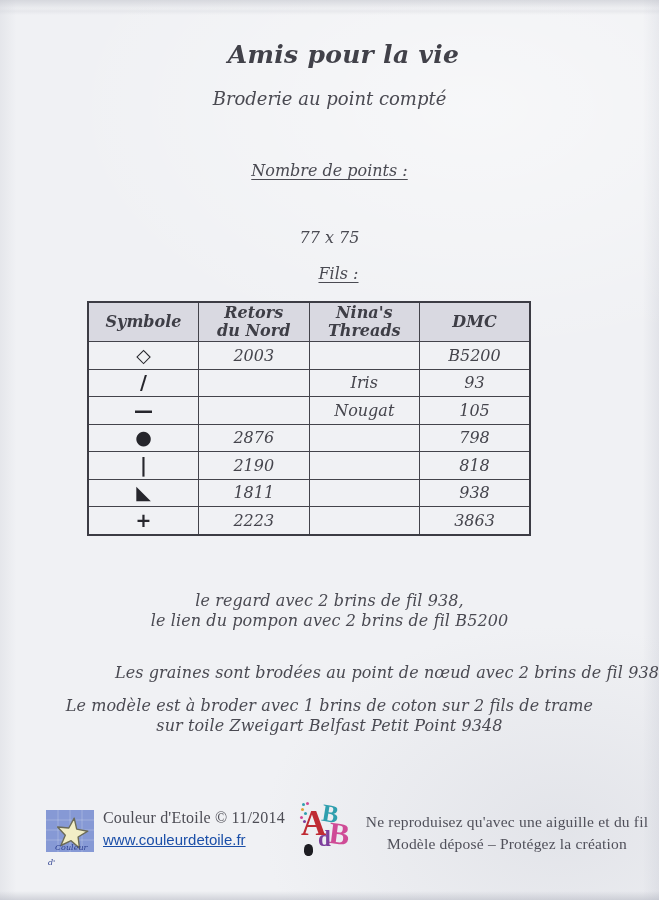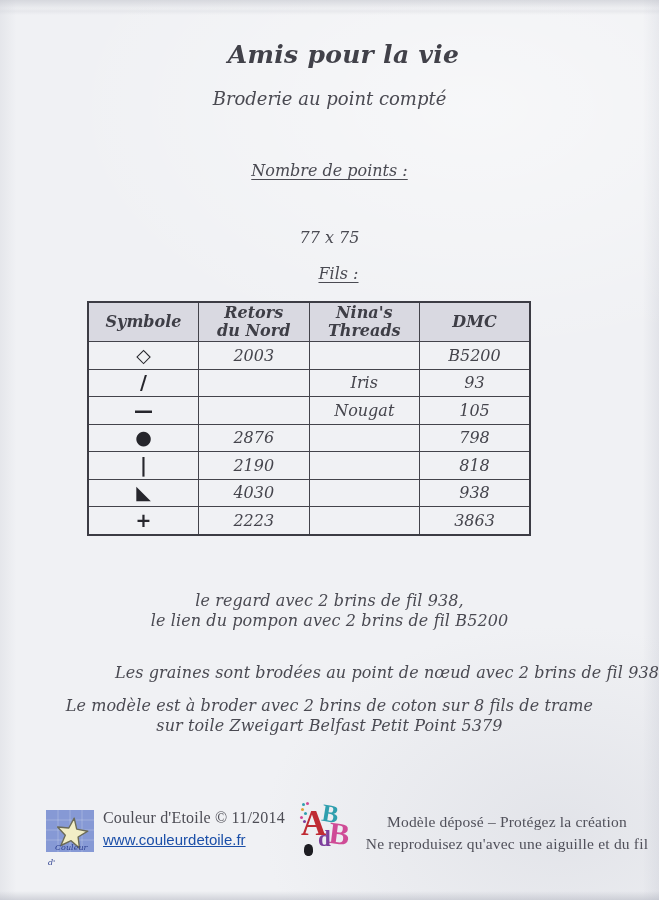--- a/index.html
+++ b/index.html
@@ -127,41 +127,41 @@
         <td>798</td>
       </tr>
       <tr>
         <td class="sym">|</td>
         <td>2190</td>
         <td></td>
         <td>818</td>
       </tr>
       <tr>
         <td class="sym">◣</td>
-        <td>4030</td>
+        <td>1811</td>
         <td></td>
         <td>938</td>
       </tr>
       <tr>
         <td class="sym">+</td>
         <td>2223</td>
         <td></td>
         <td>3863</td>
       </tr>
     </tbody>
   </table>
 
   <div class="abs note n1">
     <div>le regard avec 2 brins de fil 938,</div>
     <div>le lien du pompon avec 2 brins de fil B5200</div>
   </div>
   <div class="abs note n2">Les graines sont brodées au point de nœud avec 2 brins de fil 938</div>
   <div class="abs note n3">
-    <div>Le modèle est à broder avec 2 brins de coton sur 8 fils de trame</div>
-    <div>sur toile Zweigart Belfast Petit Point 5379</div>
+    <div>Le modèle est à broder avec 1 brins de coton sur 2 fils de trame</div>
+    <div>sur toile Zweigart Belfast Petit Point 9348</div>
   </div>
 
   <div class="logo">
     <svg width="48" height="42" viewBox="0 0 48 42">
       <rect x="0" y="0" width="48" height="42" fill="#8699d5"></rect>
       <g stroke="rgba(255,255,255,0.22)" stroke-width="1">
         <line x1="0" y1="10" x2="48" y2="10"></line>
           <line x1="0" y1="20" x2="48" y2="20"></line>
         <line x1="0" y1="30" x2="48" y2="30"></line>
           <line x1="12" y1="0" x2="12" y2="42"></line>
@@ -182,17 +182,17 @@
   <div class="abc">
     <span class="dots"></span>
     <span class="la">A</span>
     <span class="lb1">B</span>
     <span class="ld">d</span>
     <span class="lb2">B</span>
     <span class="cat"></span>
   </div>
 
   <div class="rights">
+    <div>Ne reproduisez qu'avec une aiguille et du fil</div>
     <div>Modèle déposé – Protégez la création</div>
-    <div>Ne reproduisez qu'avec une aiguille et du fil</div>
   </div>
 
 </div>
 
 </body></html>

